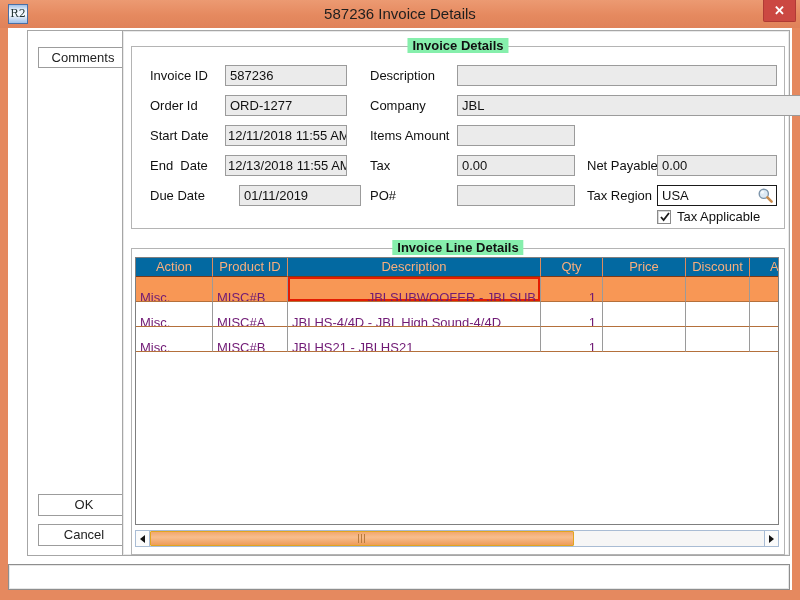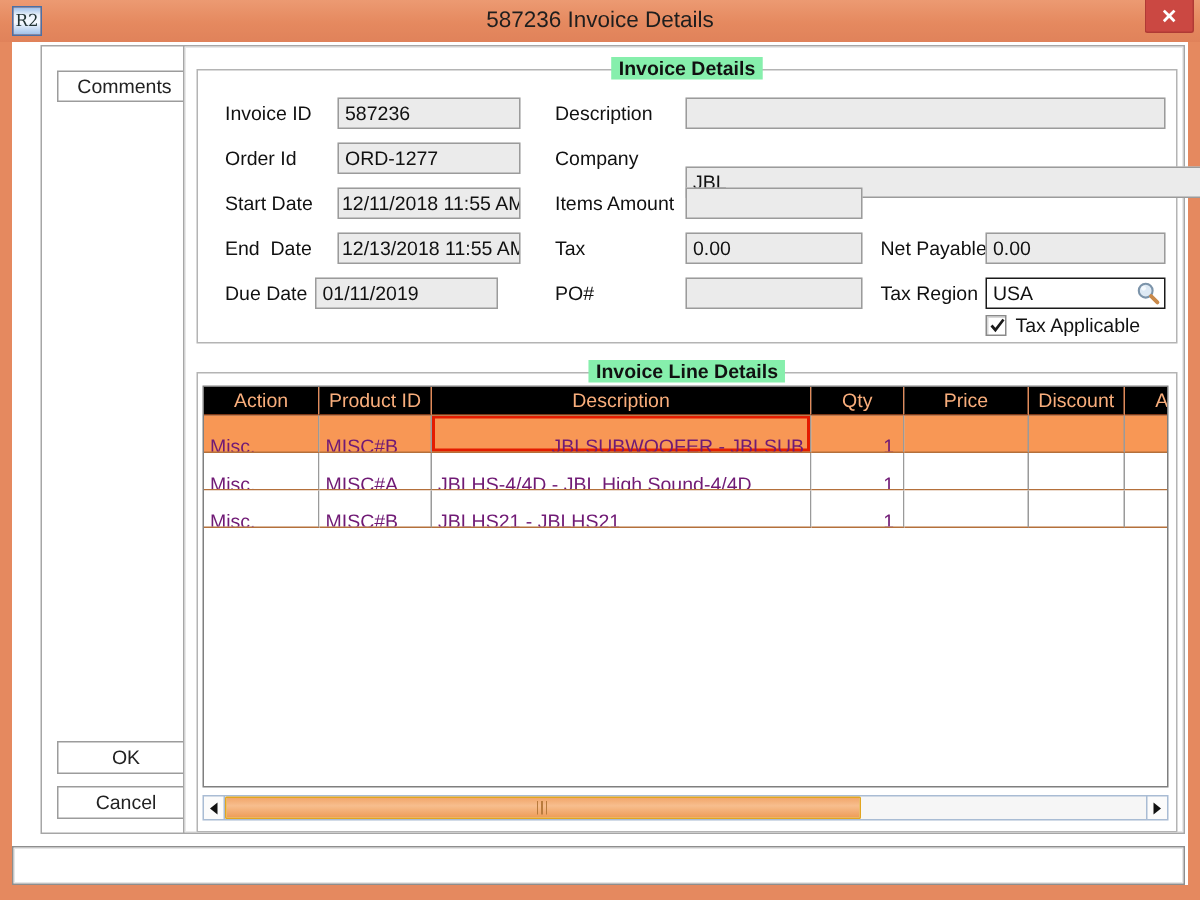--- a/index.html
+++ b/index.html
@@ -83,21 +83,21 @@
   .checkbox.checked svg { display:block; }
   .cb-label { position:absolute; font-size:13px; color:#111; line-height:16px; }
 
   
   .table-wrap {
     position:absolute; left:3px; top:8px; width:644px; height:268px;
     border:1px solid #7F7F7F; background:#fff; overflow:hidden;
   }
   .t-row { display:grid; grid-template-columns:77px 75px 253px 62px 83px 64px 86px; width:700px; }
   .th {
-    height:19px; background:#000000; color:#F9AE7C; font-size:13px;
+    height:19px; background:#0369a1; color:#F9AE7C; font-size:13px;
     text-align:center; line-height:18px;
     border-right:1px solid #E08A5A; border-bottom:1px solid #7E3917;
     overflow:hidden; white-space:nowrap;
   }
   .td {
     height:22px; background:#fff; color:#701a75; font-size:13px; line-height:18px;
     padding:12px 4px; border-right:1px solid #9A9A9A; border-bottom:1px solid #B4703B;
     overflow:hidden; white-space:nowrap; cursor:default;
   }
   .td.num { text-align:right; padding-right:6px; }
@@ -166,27 +166,27 @@
       <div class="flabel" style="left:18px; top:48px;">Order Id</div>
       <div class="fval" style="left:93px; top:48px; width:122px;">ORD-1277</div>
 
       <div class="flabel" style="left:18px; top:78px;">Start Date</div>
       <div class="fval" style="left:93px; top:78px; width:122px; padding:0 2px;">12/11/2018 11:55 AM</div>
 
       <div class="flabel" style="left:18px; top:108px;">End  Date</div>
       <div class="fval" style="left:93px; top:108px; width:122px; padding:0 2px;">12/13/2018 11:55 AM</div>
 
       <div class="flabel" style="left:18px; top:138px;">Due Date</div>
-      <div class="fval" style="left:78px; top:138px; width:122px;">01/11/2019</div>
+      <div class="fval" style="left:107px; top:138px; width:122px;">01/11/2019</div>
 
       <div class="flabel" style="left:238px; top:18px;">Description</div>
       <div class="fval" style="left:325px; top:18px; width:320px;"></div>
 
       <div class="flabel" style="left:238px; top:48px;">Company</div>
-      <div class="fval" style="left:325px; top:64px; width:344px;">JBL</div>
+      <div class="fval" style="left:325px; top:48px; width:344px;">JBL</div>
 
       <div class="flabel" style="left:238px; top:78px;">Items Amount</div>
       <div class="fval" style="left:325px; top:78px; width:118px;"></div>
 
       <div class="flabel" style="left:238px; top:108px;">Tax</div>
       <div class="fval" style="left:325px; top:108px; width:118px;">0.00</div>
 
       <div class="flabel" style="left:238px; top:138px;">PO#</div>
       <div class="fval" style="left:325px; top:138px; width:118px;"></div>
 

